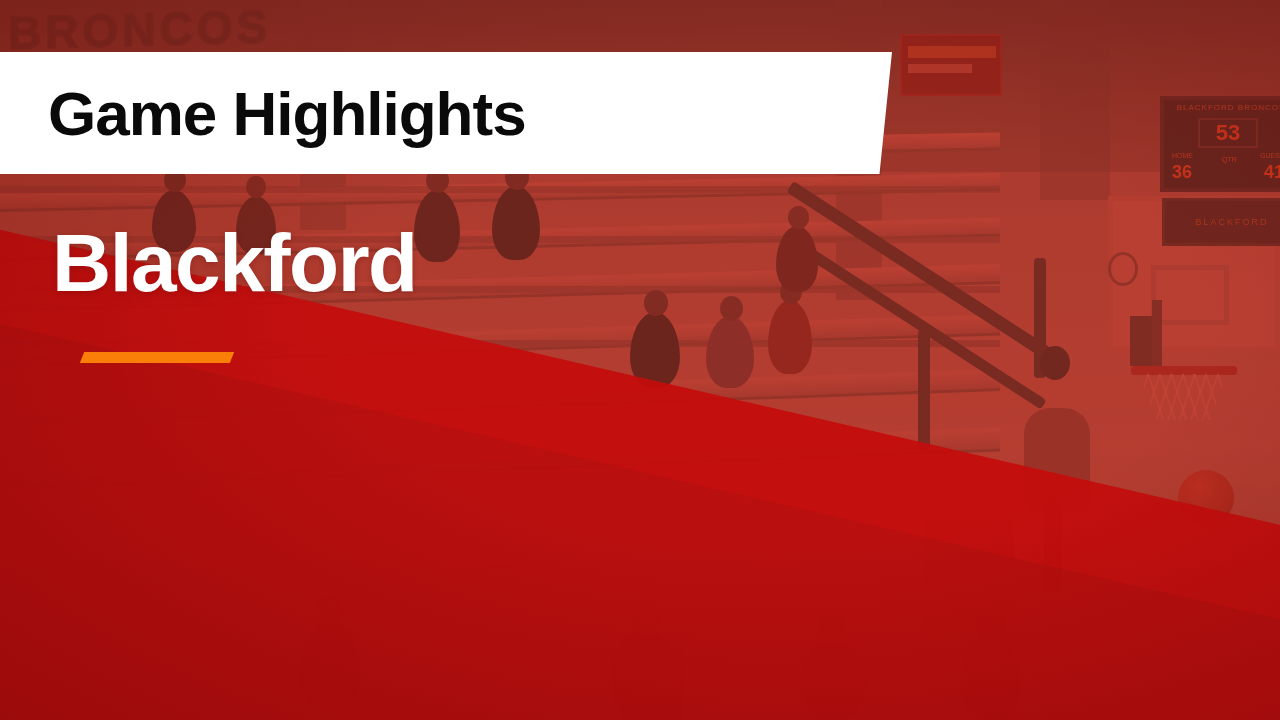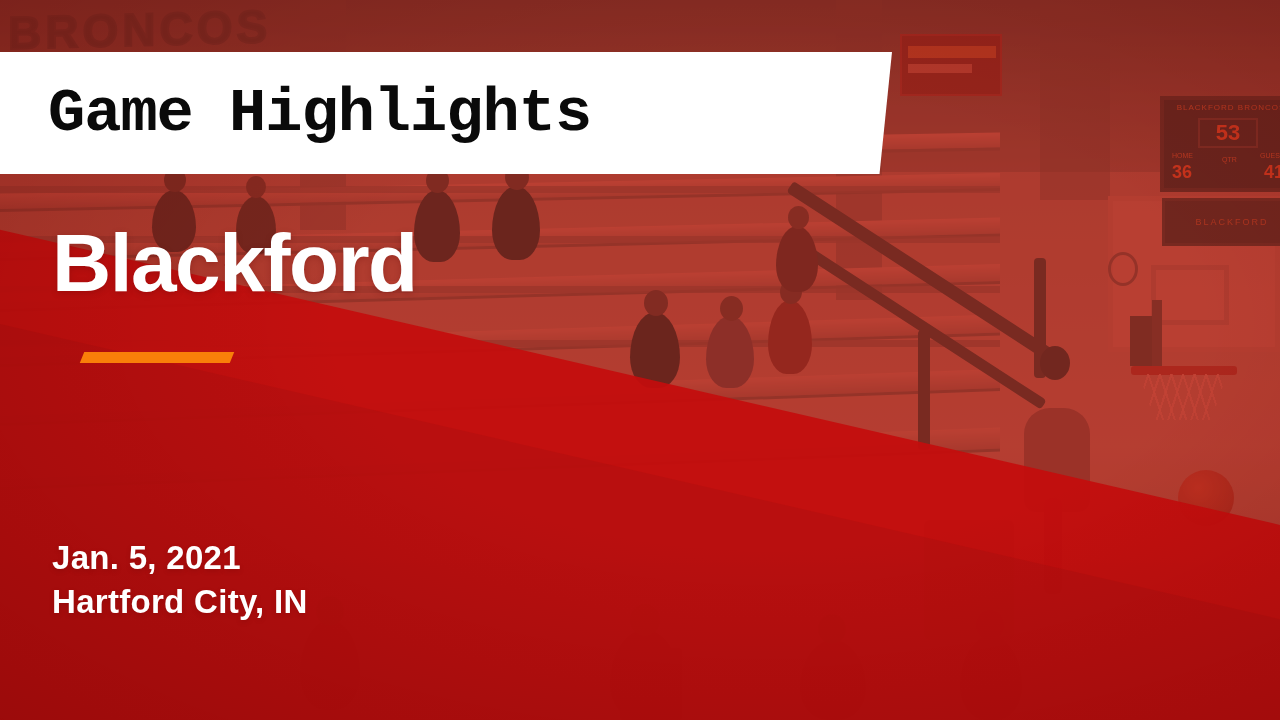--- a/index.html
+++ b/index.html
@@ -193,21 +193,21 @@
     clip-path:polygon(0 0, 100% 0, 98.6% 100%, 0 100%);
     display:flex; align-items:center;
     z-index:5;
   }
   .banner h1 {
     margin-left:48px;
     font-size:62px;
     font-weight:bold;
     letter-spacing:-1px;
     color:#0a0a0a;
-    font-family:Liberation Mono, monospace;
+    font-family:Liberation Sans, sans-serif;
   }
 
   
   .content { position:absolute; left:0; top:0; width:100%; height:100%; z-index:6; }
 
   .team {
     position:absolute; left:52px;
     font-size:82px; font-weight:bold;
     color:#ffffff; letter-spacing:-1.5px;
     line-height:1;
@@ -344,19 +344,15 @@
   <div class="banner">
     <h1>Game Highlights</h1>
   </div>
 
   <div class="content">
     <div class="team team-a">Blackford</div>
 
     <div class="divider"></div>
 
 
-    <div class="meta">
-      <div>Jan. 5, 2021</div>
-      <div>Hartford City, IN</div>
-    </div>
   </div>
 
 </div>
 
 </body></html>

